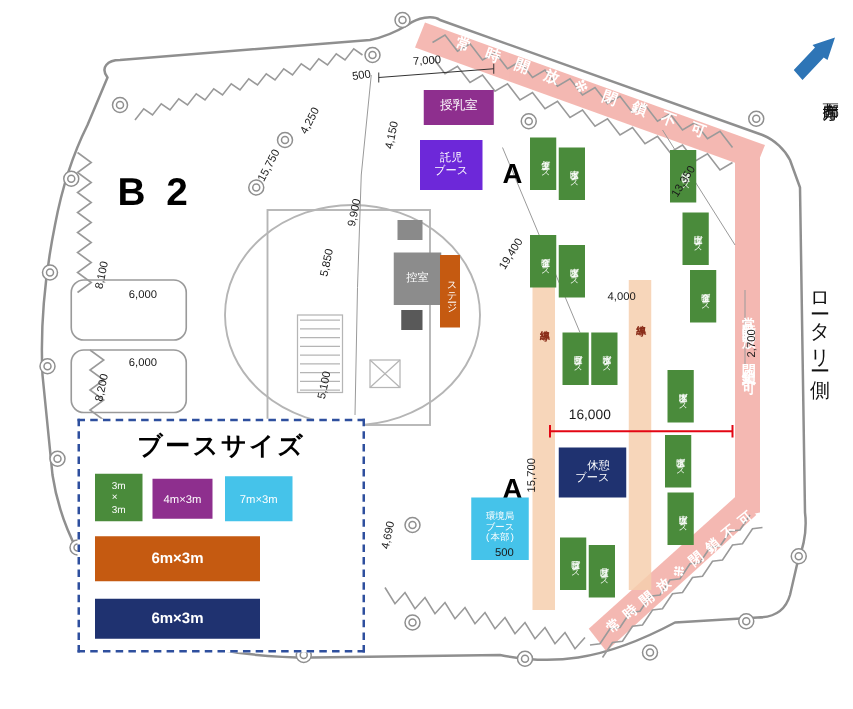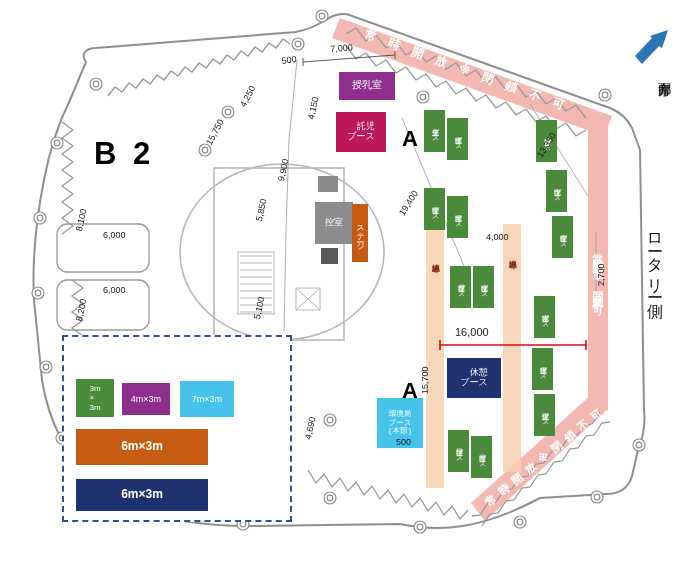--- a/index.html
+++ b/index.html
@@ -145,21 +145,21 @@
   <div class="corrlbl vtext" style="left:506px;top:254px;height:30px;">導線</div>
 
   <div class="area" style="left:94px;top:136px;font-size:31px;letter-spacing:4px;">B 2</div>
   <div class="area" style="left:402px;top:126px;font-size:22px;">A</div>
   <div class="area" style="left:402px;top:378px;font-size:22px;">A</div>
 
   <div class="compass vtext" style="left:655px;top:72px;height:86px;font-size:13px;">都庁方面</div>
   <div class="compass vtext" style="left:644px;top:222px;height:170px;font-size:16px;letter-spacing:3px;">ロータリー側</div>
 
   <div class="boxlbl" style="left: 339px; top: 72px; width: 56px; height: 28px; font-size: 10px; background-color: rgb(142, 47, 142);">授乳室</div>
-  <div class="boxlbl" style="left: 336px; top: 112px; width: 50px; height: 40px; font-size: 9px; background-color: #be185d; text-align: right;">託児
+  <div class="boxlbl" style="left: 336px; top: 112px; width: 50px; height: 40px; font-size: 9px; background-color: #6d28d9;">託児
 ブース</div>
   <div class="boxlbl" style="left: 315px; top: 202px; width: 38px; height: 42px; font-size: 9px; background-color: rgb(140, 140, 140);">控室</div>
   <div class="boxlbl vtext" style="left: 352px; top: 204px; width: 16px; height: 58px; font-size: 8px; background-color: rgb(197, 90, 17);">ステージ</div>
   <div class="boxlbl" style="left: 447px; top: 358px; width: 54px; height: 40px; font-size: 9px; background-color: rgb(31, 50, 112); text-align: right;">休憩
 ブース</div>
   <div class="boxlbl" style="left: 377px; top: 398px; width: 46px; height: 50px; font-size: 7.5px; background-color: rgb(69, 195, 234);">環境局
 ブース
 (本部)</div>
 
   <div class="boxlbl vtext gbooth" style="left: 424px; top: 110px; background-color: rgb(74, 139, 59);">主催ブース</div>
@@ -171,20 +171,21 @@
   <div class="boxlbl vtext gbooth" style="left: 552px; top: 216px; background-color: rgb(74, 139, 59);">金曜ブース</div>
   <div class="boxlbl vtext gbooth" style="left: 450px; top: 266px; background-color: rgb(74, 139, 59);">月曜ブース</div>
   <div class="boxlbl vtext gbooth" style="left: 473px; top: 266px; background-color: rgb(74, 139, 59);">水曜ブース</div>
   <div class="boxlbl vtext gbooth" style="left: 534px; top: 296px; background-color: rgb(74, 139, 59);">木曜ブース</div>
   <div class="boxlbl vtext gbooth" style="left: 532px; top: 348px; background-color: rgb(74, 139, 59);">水曜ブース</div>
   <div class="boxlbl vtext gbooth" style="left: 534px; top: 394px; background-color: rgb(74, 139, 59);">火曜ブース</div>
   <div class="boxlbl vtext gbooth" style="left: 448px; top: 430px; background-color: rgb(74, 139, 59);">日曜ブース</div>
   <div class="boxlbl vtext gbooth" style="left: 471px; top: 436px; background-color: rgb(74, 139, 59);">月曜ブース</div>
 
   <div class="legend">
+    <div class="legend-title">ブースサイズ</div>
     <div class="lg-sw" style="left: 12px; top: 42px; width: 38px; height: 38px; font-size: 8px; background-color: rgb(74, 139, 59);">3m
 ×
 3m</div>
     <div class="lg-sw" style="left: 58px; top: 46px; width: 48px; height: 32px; font-size: 9px; background-color: rgb(142, 47, 142);">4m×3m</div>
     <div class="lg-sw" style="left: 116px; top: 44px; width: 54px; height: 36px; font-size: 9px; background-color: rgb(69, 195, 234);">7m×3m</div>
     <div class="lg-sw" style="left: 12px; top: 92px; width: 132px; height: 36px; font-size: 12px; font-weight: bold; background-color: rgb(197, 90, 17);">6m×3m</div>
     <div class="lg-sw" style="left: 12px; top: 142px; width: 132px; height: 32px; font-size: 12px; font-weight: bold; background-color: rgb(31, 50, 112);">6m×3m</div>
   </div>
 
   <div class="dim" style="left:281px;top:56px;transform:rotate(-8deg);">500</div>

